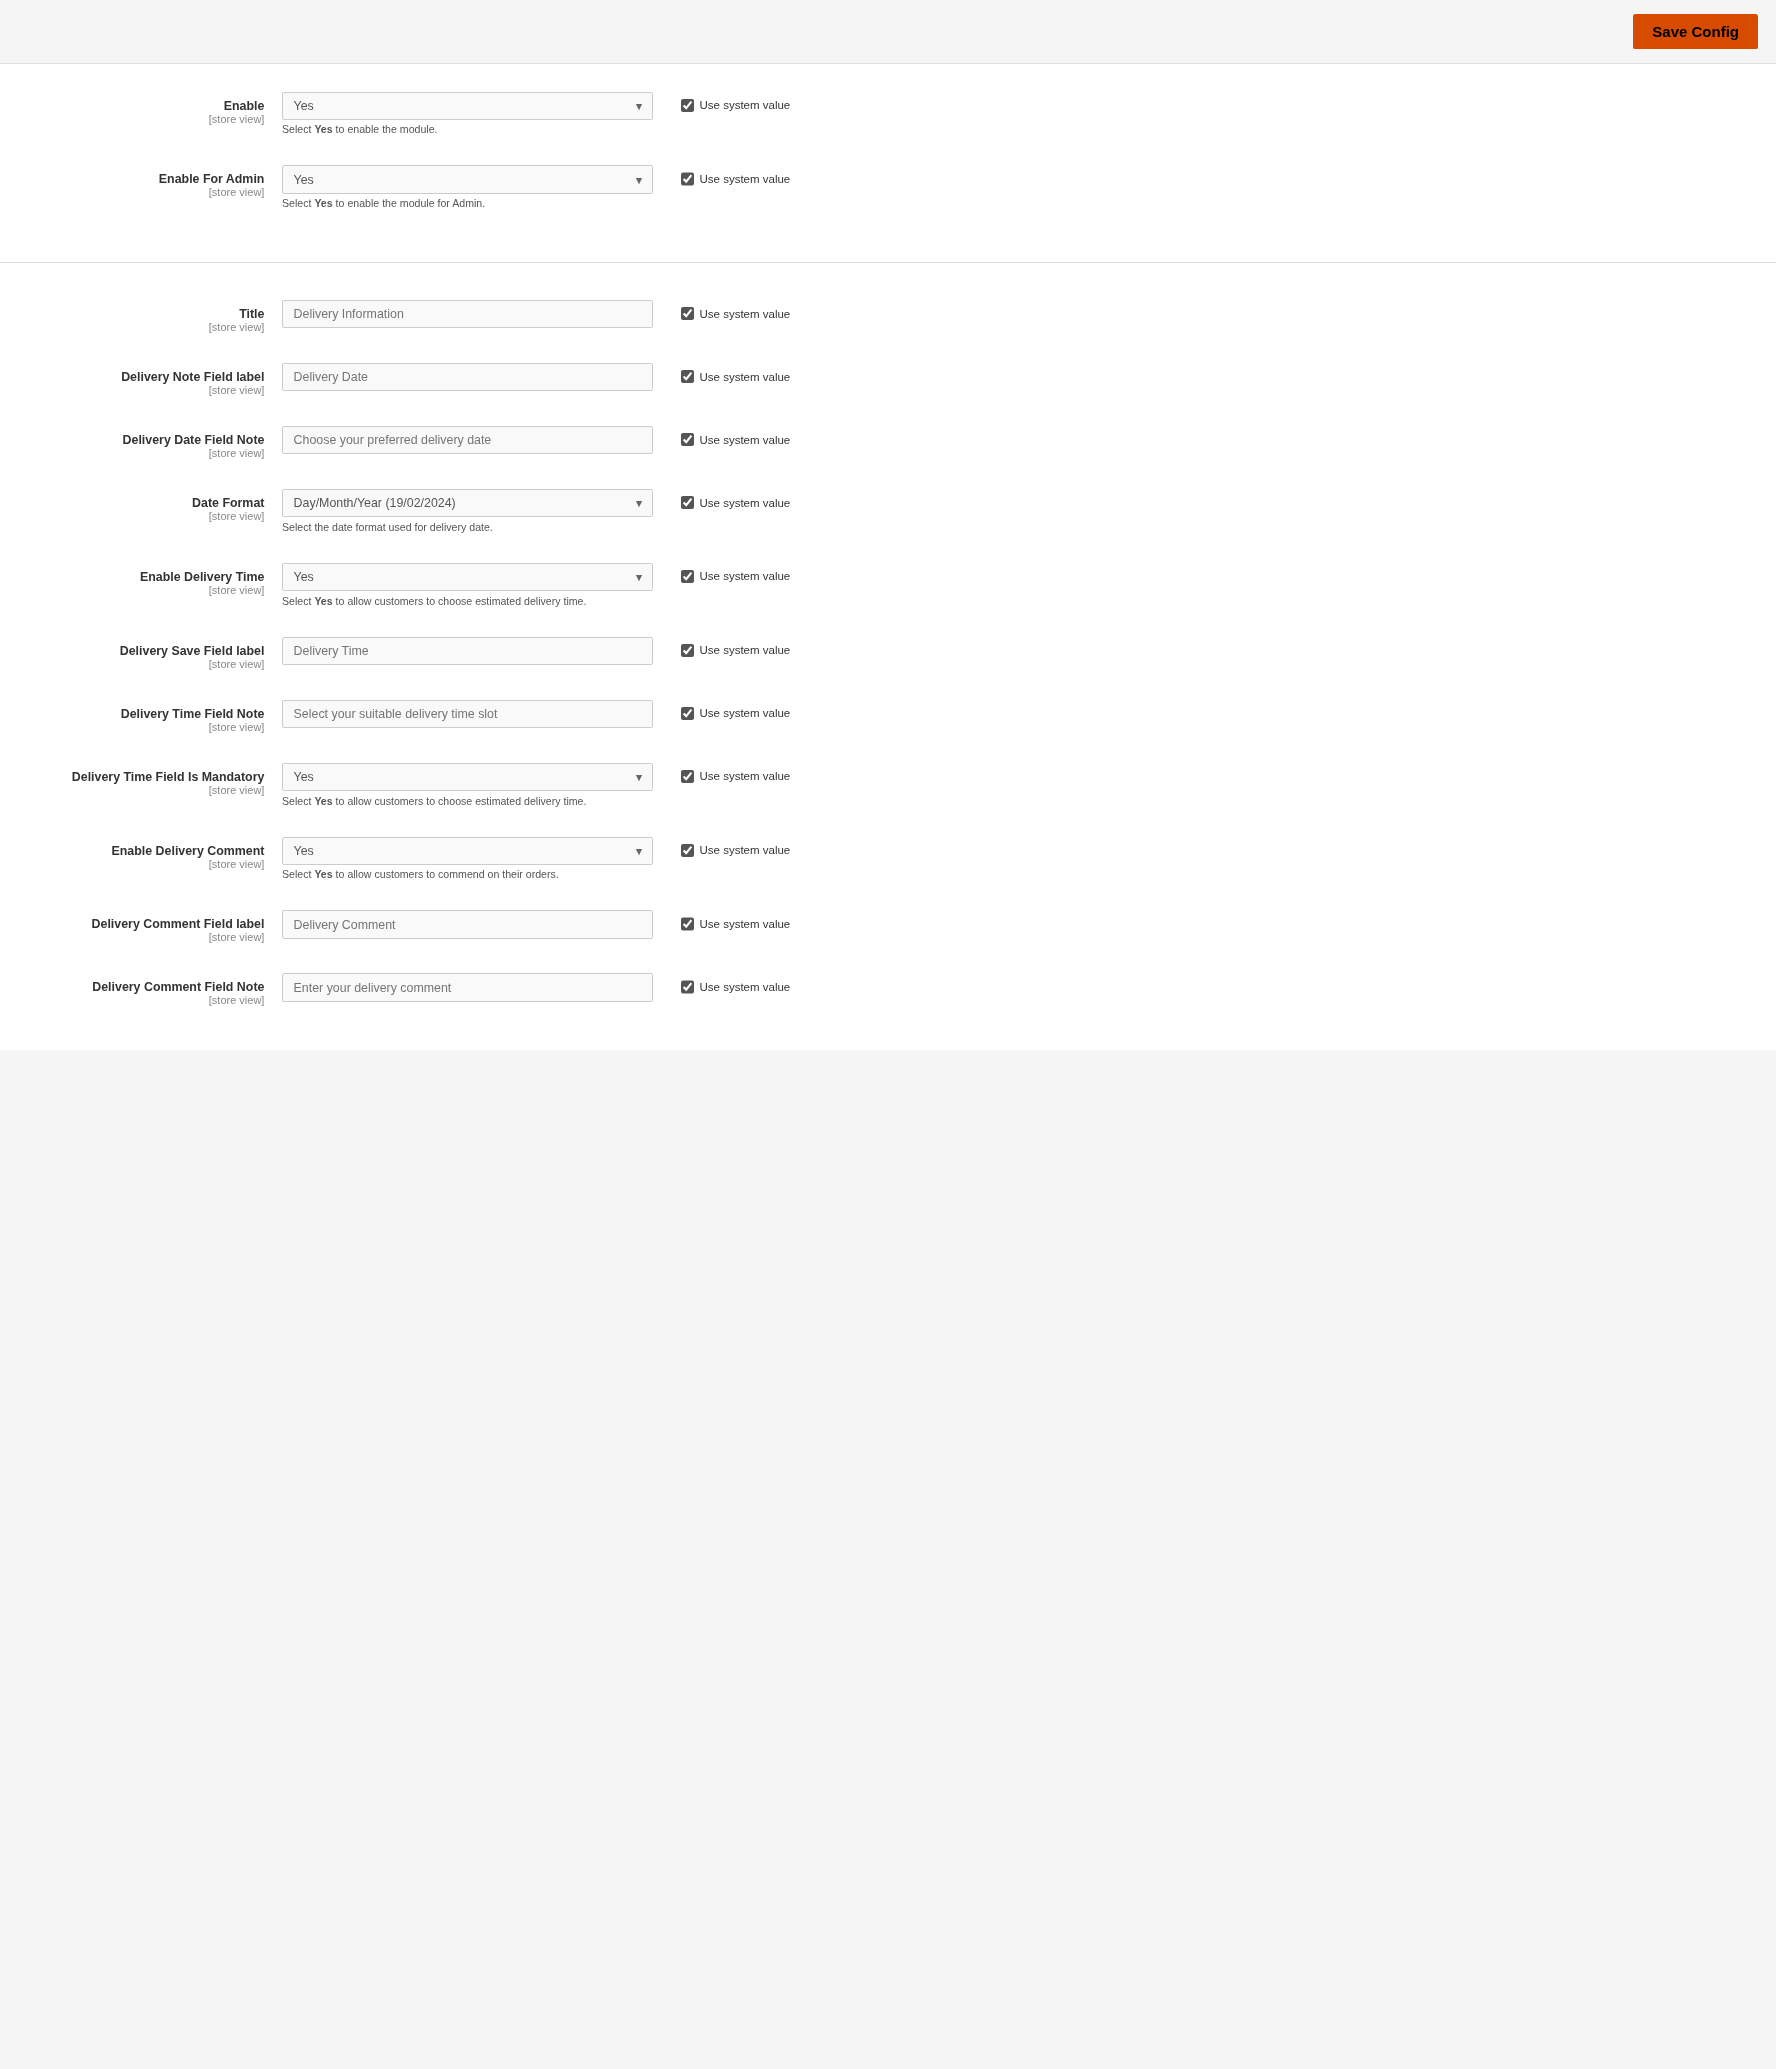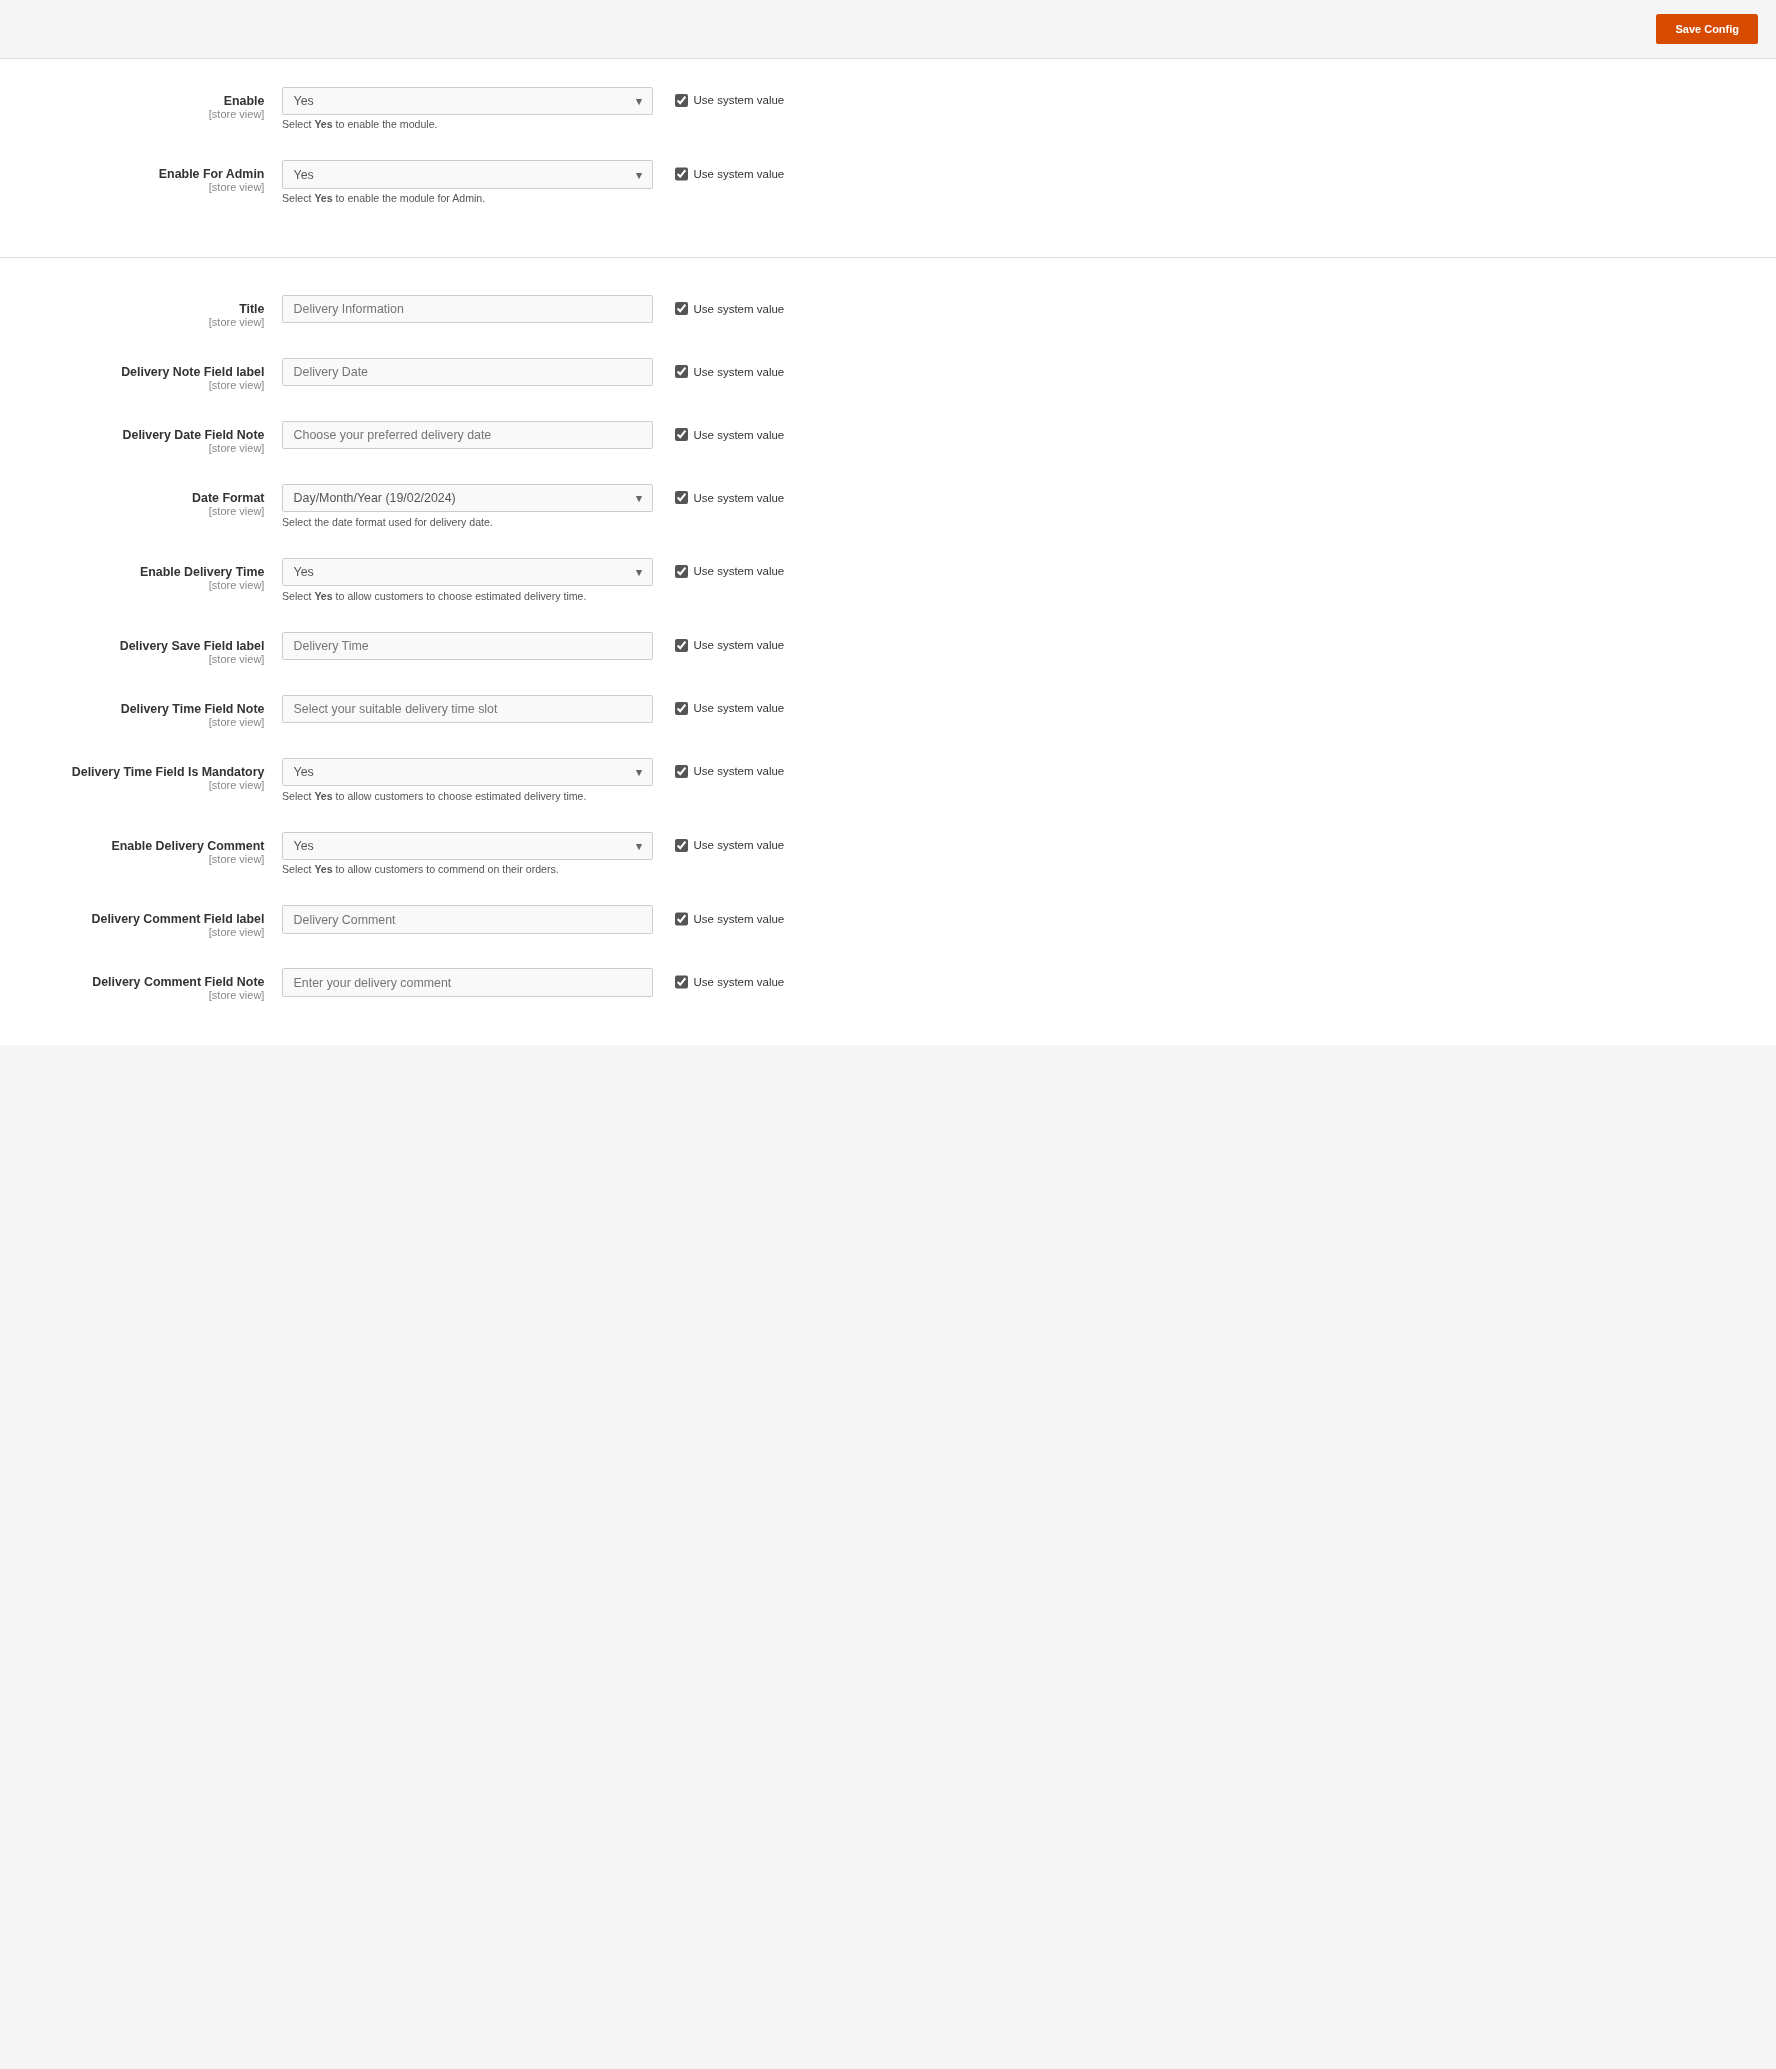--- a/index.html
+++ b/index.html
@@ -15,24 +15,24 @@
     }
     .top-bar {
       background: #f5f5f5;
       padding: 14px 17.6px;
       display: flex;
       justify-content: flex-end;
       border-bottom: 0.9px solid #e0e0e0;
     }
     .save-config-btn {
       background: #d64b00;
-      color: #ffffff;
+      color: #000000;
       border: none;
       padding: 8.8px 19.4px;
-      font-size: 11px;
+      font-size: 15px;
       font-weight: 600;
       border-radius: 2.6px;
       cursor: pointer;
     }
     .content-area {
       background: #fff;
       margin: 0;
       padding: 0;
     }
     .general-section {
@@ -103,21 +103,21 @@
       right: 8.8px;
       top: 50%;
       transform: translateY(-50%);
       pointer-events: none;
       color: #666;
       font-size: 10.6px;
     }
     .use-system-wrap {
       display: flex;
       align-items: center;
-      margin-left: 22px;
+      margin-left: 28px;
       padding-top: 7px;
       flex-shrink: 0;
       white-space: nowrap;
     }
     .use-system-wrap input[type="checkbox"] {
       margin-right: 5.3px;
       width: 13.2px;
       height: 13.2px;
       accent-color: #555;
     }

